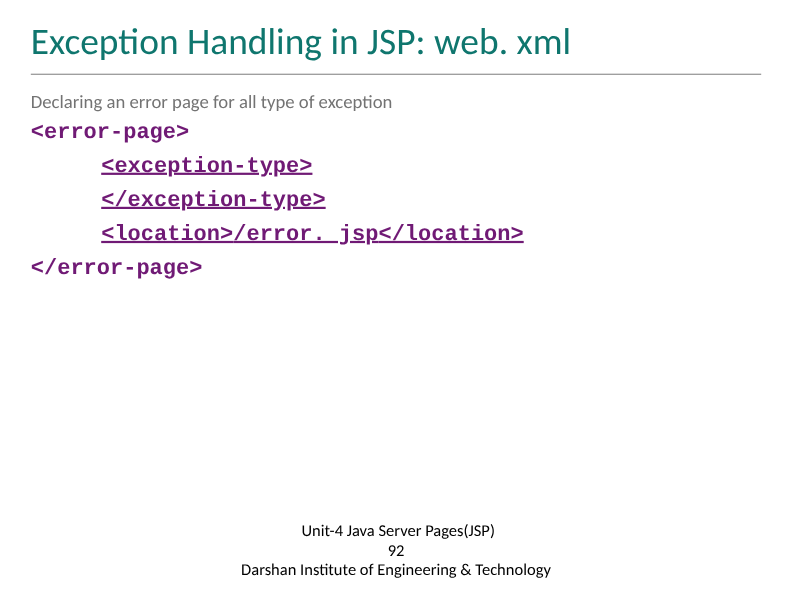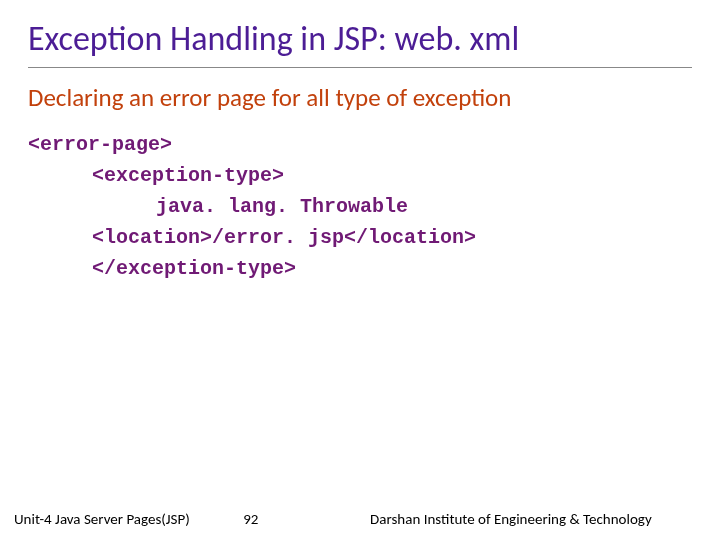--- a/index.html
+++ b/index.html
@@ -10,49 +10,50 @@
     font-family: Calibri, "Segoe UI", Arial, sans-serif;
     position: relative;
     overflow: hidden;
   }
   .slide {
     padding: 18px 28px 0 28px;
   }
   .title {
     font-size: 34px;
     font-weight: 400;
-    color: #4c1d95;
+    color: #0f766e;
     padding-bottom: 8px;
     border-bottom: 1px solid #888;
     margin-bottom: 14px;
   }
   .subtitle {
-    font-size: 25px;
-    color: #c2410c;
-    margin-bottom: 16px;
+    font-size: 17px;
+    color: #737373;
+    margin-bottom: 2px;
   }
   .code-block {
     font-family: "Courier New", Courier, monospace;
     font-size: 20px;
     line-height: 1.55;
     color: #701a75;
   }
   .code-block .bold { font-weight: bold; }
-  .indent1 { padding-left: 64px; }
+  .indent1 { padding-left: 64px; text-decoration: underline; }
   .indent2 { padding-left: 128px; }
   .footer {
     position: absolute;
     bottom: 12px;
     left: 0;
     right: 0;
     display: flex;
     align-items: center;
     font-size: 15px;
     color: #000;
     padding: 0 10px;
+    flex-direction: column;
   }
   .footer-left {
     flex: 0 0 auto;
     padding-left: 4px;
   }
   .footer-center {
     flex: 0 0 auto;
     width: 122px;
     text-align: center;
   }
@@ -64,25 +65,25 @@
 </head>
 <body>
 
 <div class="slide">
   <div class="title">Exception Handling in JSP: web. xml</div>
   <div class="subtitle">Declaring an error page for all type of exception</div>
 
   <div class="code-block">
     <div><span class="bold">&lt;error-page&gt;</span></div>
     <div class="indent1"><span class="bold">&lt;exception-type&gt;</span></div>
-    <div class="indent2"><span class="bold">java. lang. Throwable</span></div>
+    <div class="indent1"><span class="bold">&lt;/exception-type&gt;</span></div>
     <div class="indent1">
       <span class="bold">&lt;location&gt;</span><span class="bold">/error. jsp</span><span class="bold">&lt;/location&gt;</span>
     </div>
-    <div class="indent1"><span class="bold">&lt;/exception-type&gt;</span></div>
+    <div><span class="bold">&lt;/error-page&gt;</span></div>
   </div>
 </div>
 
 <div class="footer">
   <div class="footer-left">Unit-4 Java Server Pages(JSP)</div>
   <div class="footer-center">92</div>
   <div class="footer-right">Darshan Institute of Engineering &amp; Technology</div>
 </div>
 
 </body></html>

